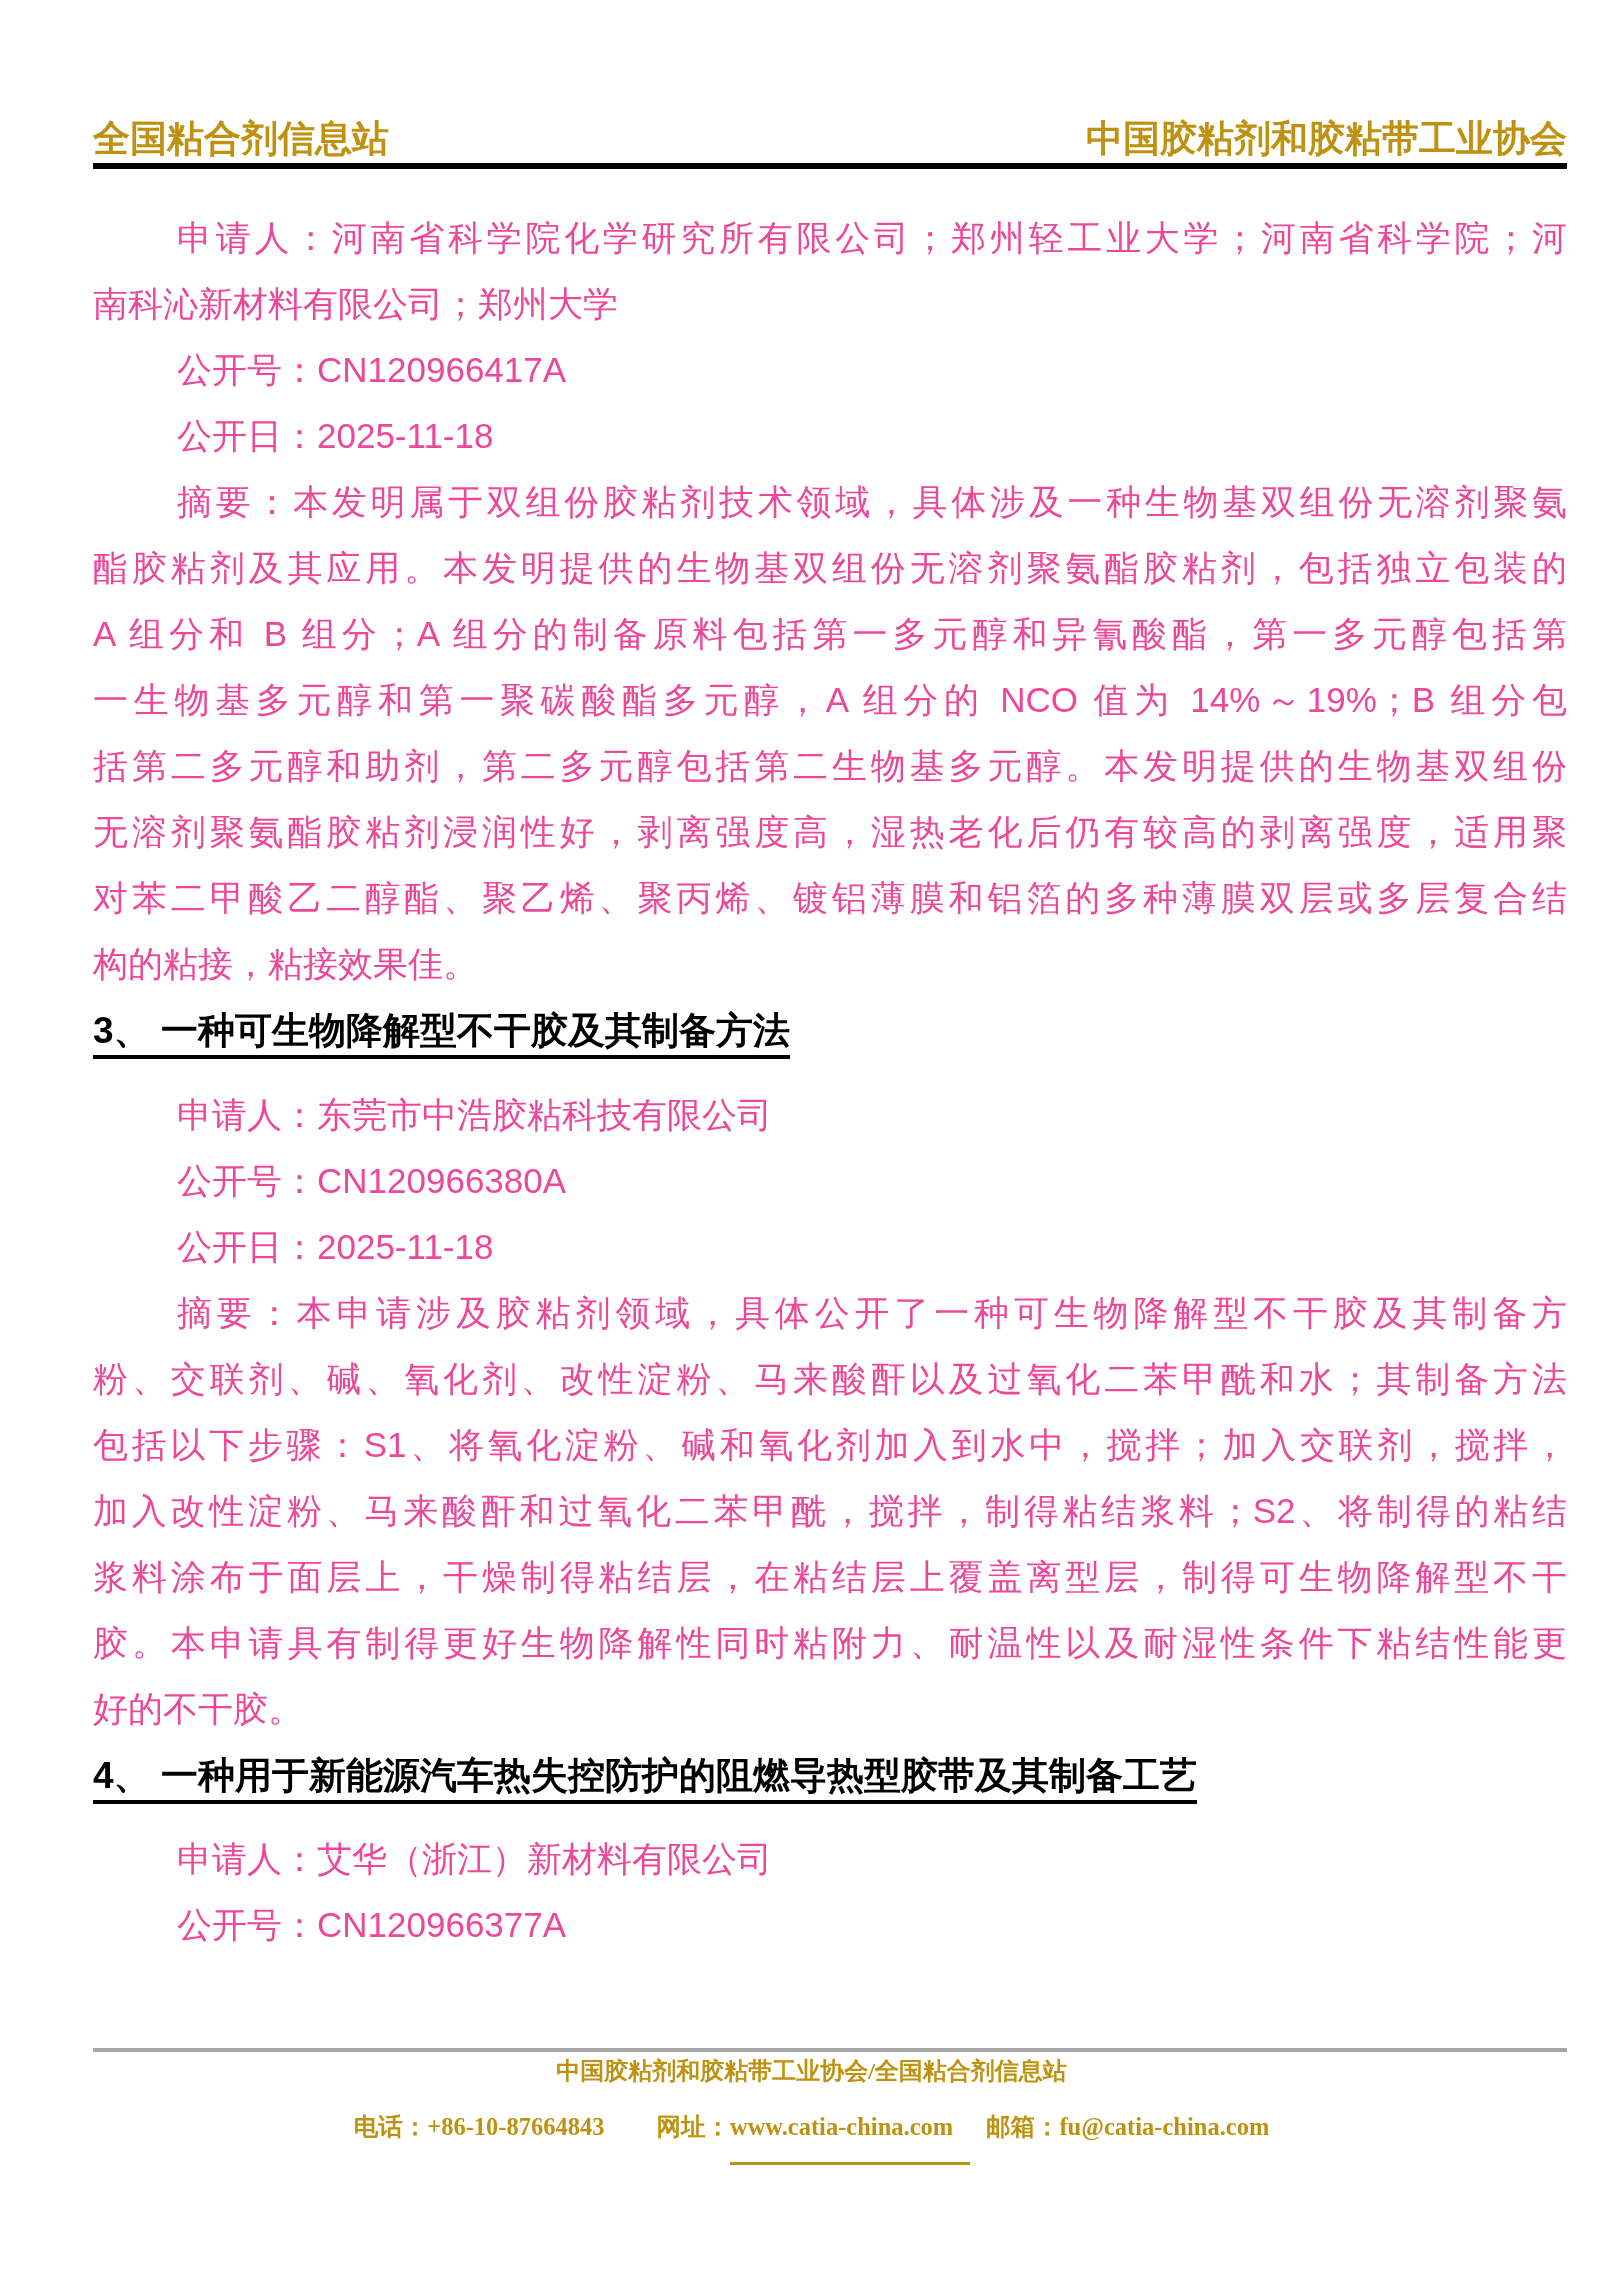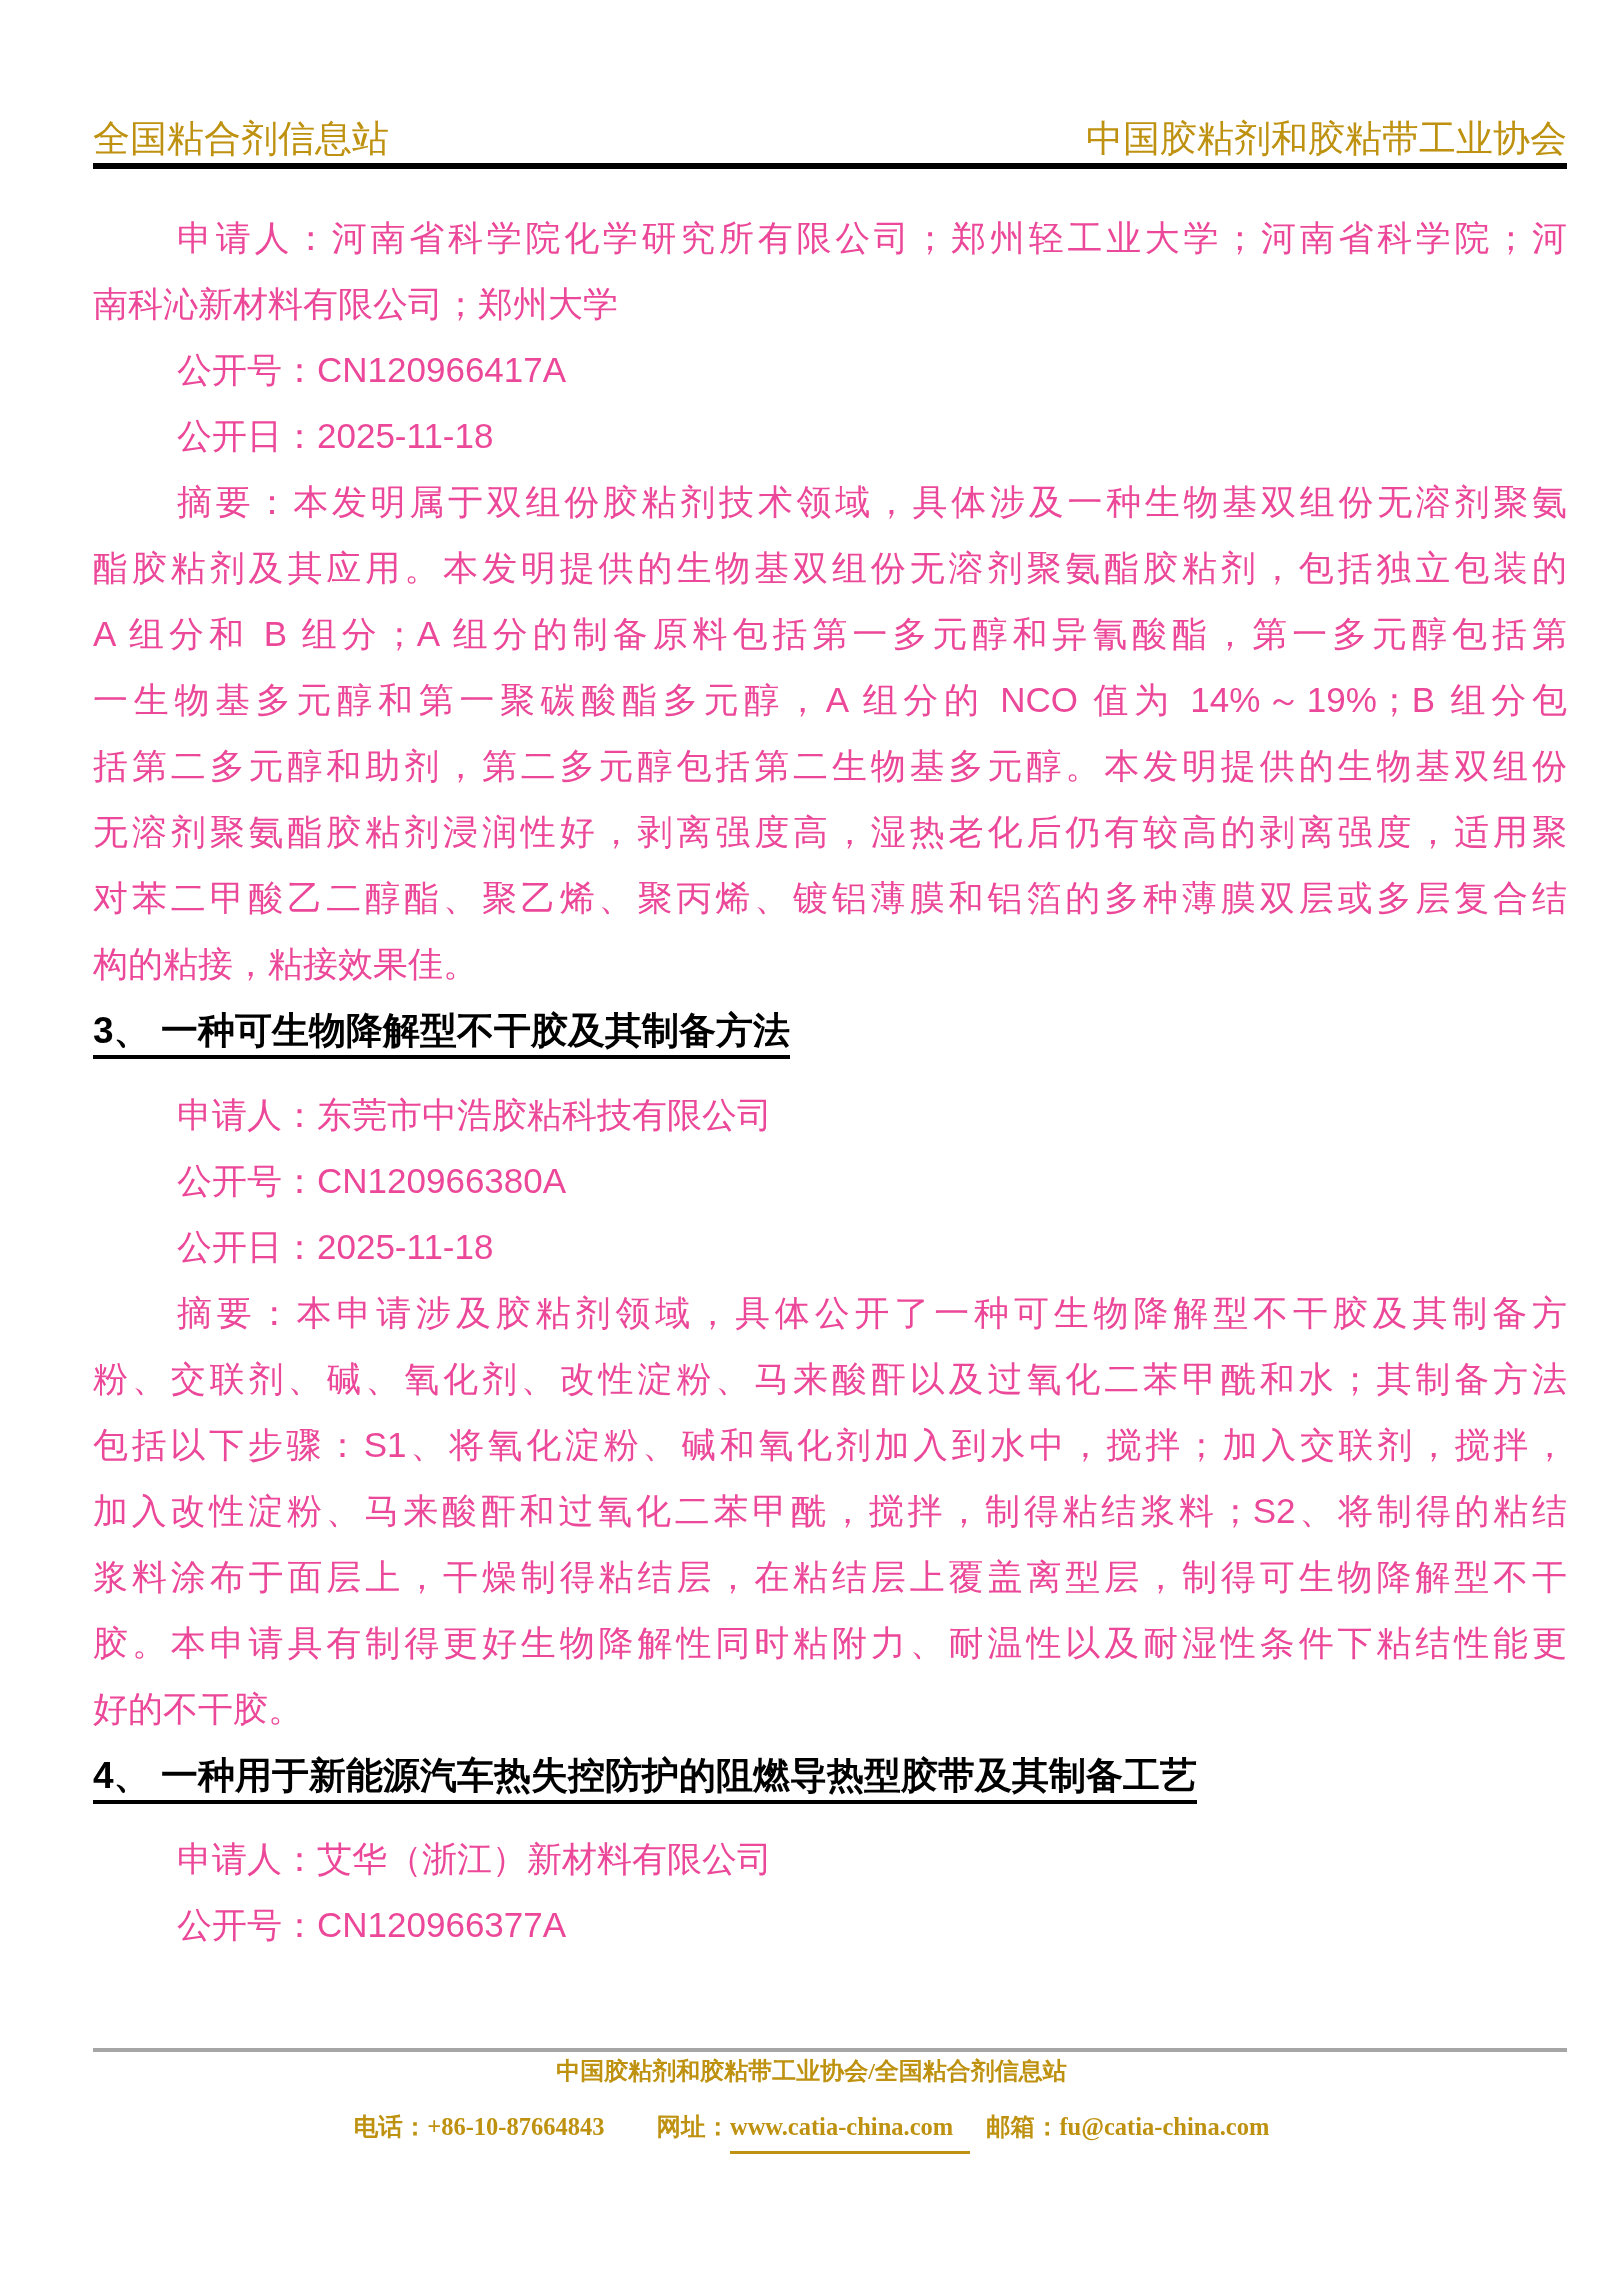--- a/index.html
+++ b/index.html
@@ -9,21 +9,21 @@
     background:#ffffff;
     font-family:"Liberation Sans","DejaVu Sans",sans-serif;
     color:#000;
     overflow:hidden;
   }
   
   .hdr{
     position:absolute;left:93px;right:56px;top:120px;
     display:flex;justify-content:space-between;align-items:flex-end;
     font-family:"Liberation Serif","DejaVu Serif",serif;
-    font-weight:400;font-size:37px;line-height:1.05;
+    font-weight:700;font-size:37px;line-height:1.05;
     color:var(--gold,#BE9210);
   }
   .hdr-rule{
     position:absolute;left:93px;right:56px;top:163px;height:5.8px;
     background:#000;
   }
   
   .main{
     position:absolute;left:93px;top:205px;width:1474px;
   }
@@ -58,21 +58,21 @@
   .ftr-contact{
     position:absolute;left:0;right:0;top:2112px;
     text-align:center;
     font-family:"Liberation Serif","DejaVu Serif",serif;
     font-weight:700;font-size:24.5px;line-height:1.2;
     color:var(--gold,#BE9210);
   }
   .ftr-contact .weblabel{margin-left:52px;}
   .ftr-contact .url{
     border-bottom:3.2px solid var(--gold,#BE9210);
-    padding-right:16.7px;padding-bottom:11px;
+    padding-right:16.7px;padding-bottom:22px;
     cursor:pointer;
   }
   .ftr-contact .email{margin-left:16px;}
 </style>
 </head>
 <body>
 
 <div class="page" style="--gold: #BE9210; --rule-gray: #A6A6A6;">
 
   <div class="hdr">

